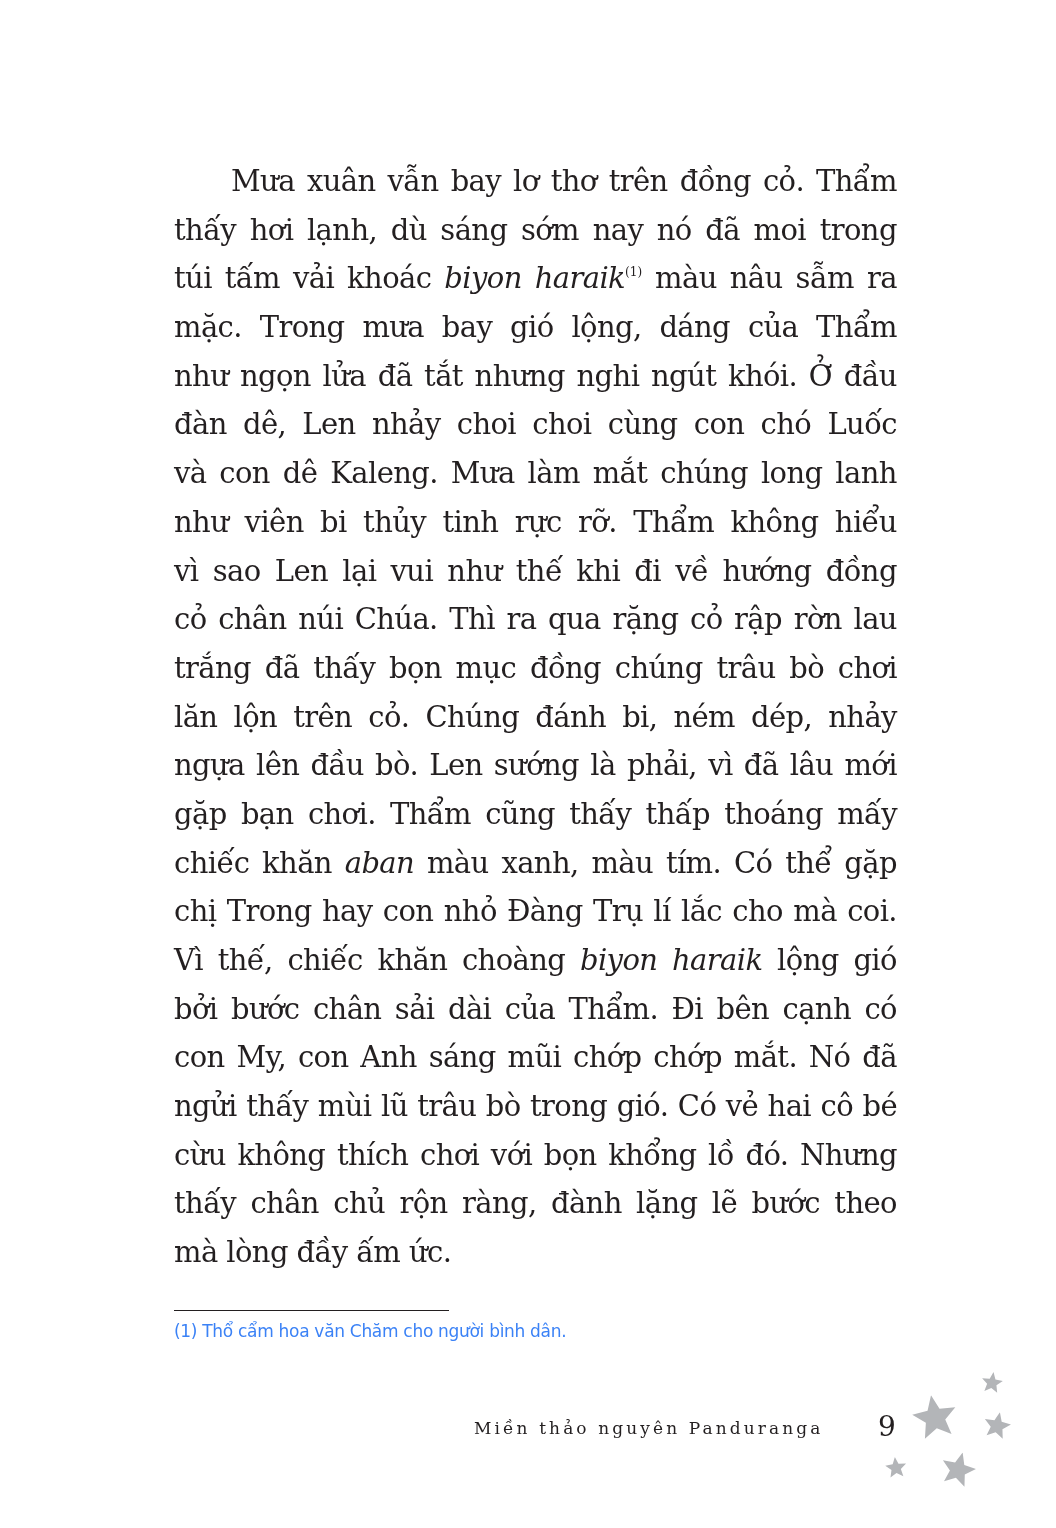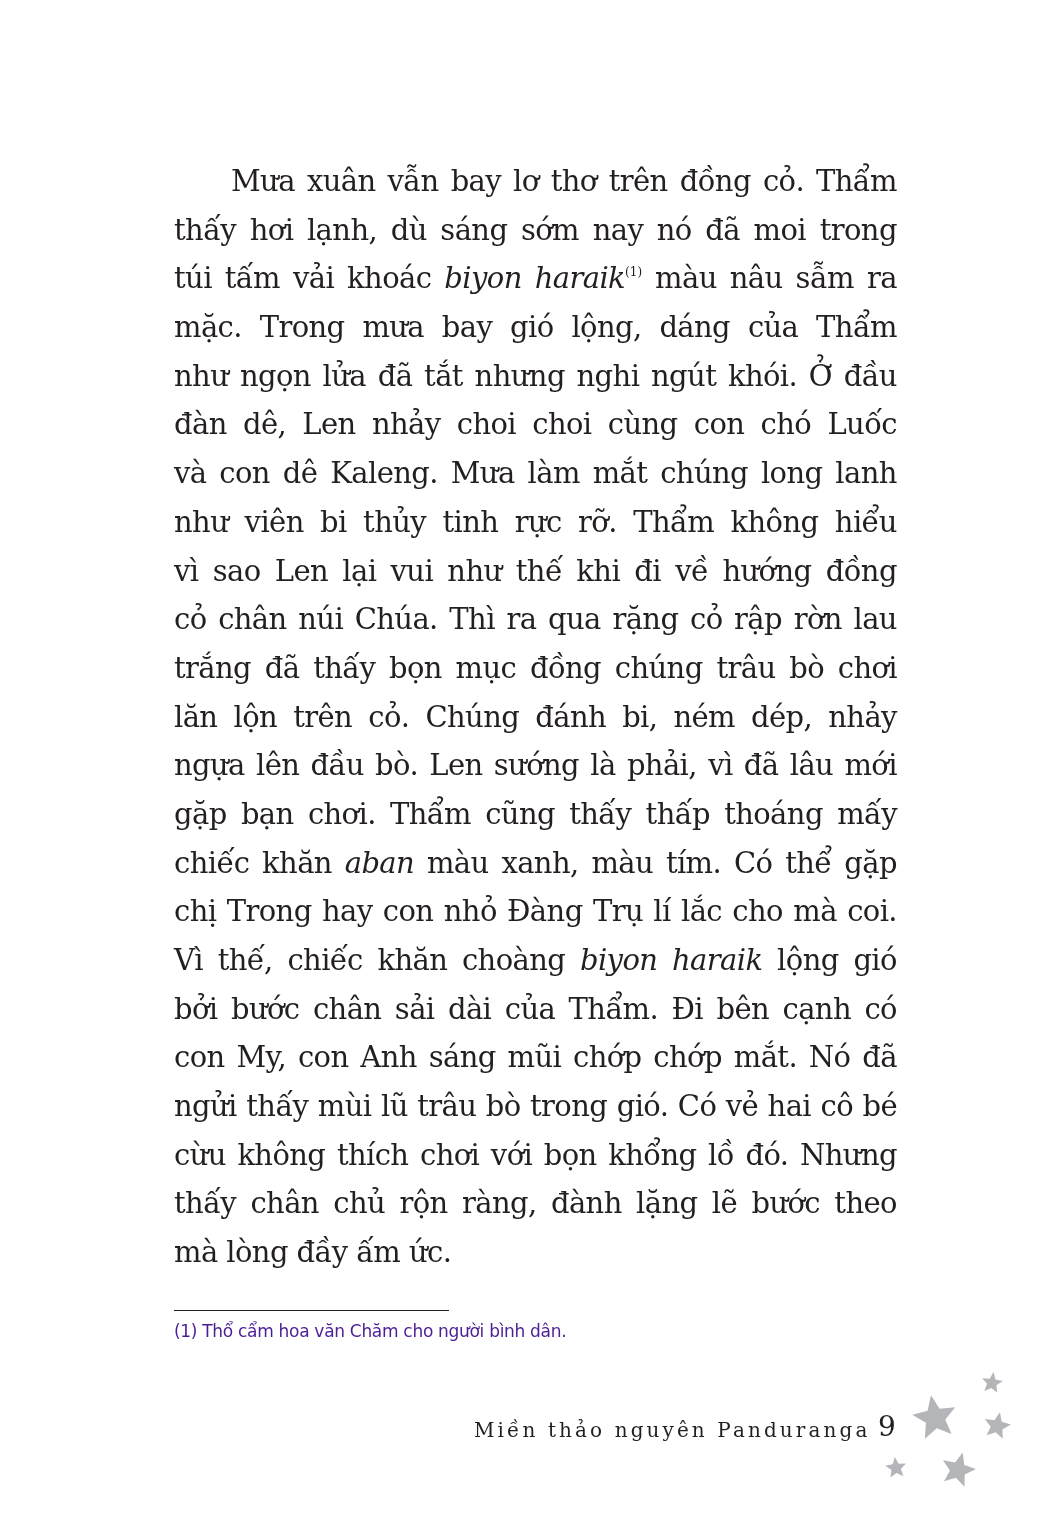--- a/index.html
+++ b/index.html
@@ -56,28 +56,28 @@
       border-top: 1.4px solid #231f20;
     }
     .footnote {
       position: absolute;
       left: 174px;
       top: 1319px;
       font-family: "DejaVu Sans", "Liberation Sans", sans-serif;
       font-size: 17px;
       line-height: 24px;
       letter-spacing: -0.3px;
-      color: #4c1d95;
+      color: #3b82f6;
     }
     .running-title {
       position: absolute;
       left: 474px;
       top: 1418px;
       font-family: "DejaVu Serif", "Liberation Serif", serif;
-      font-size: 20px;
+      font-size: 17px;
       letter-spacing: 3.1px;
       color: #231f20;
       white-space: nowrap;
     }
     .page-number {
       position: absolute;
       left: 878px;
       top: 1410px;
       font-family: "DejaVu Serif", "Liberation Serif", serif;
       font-size: 28px;

